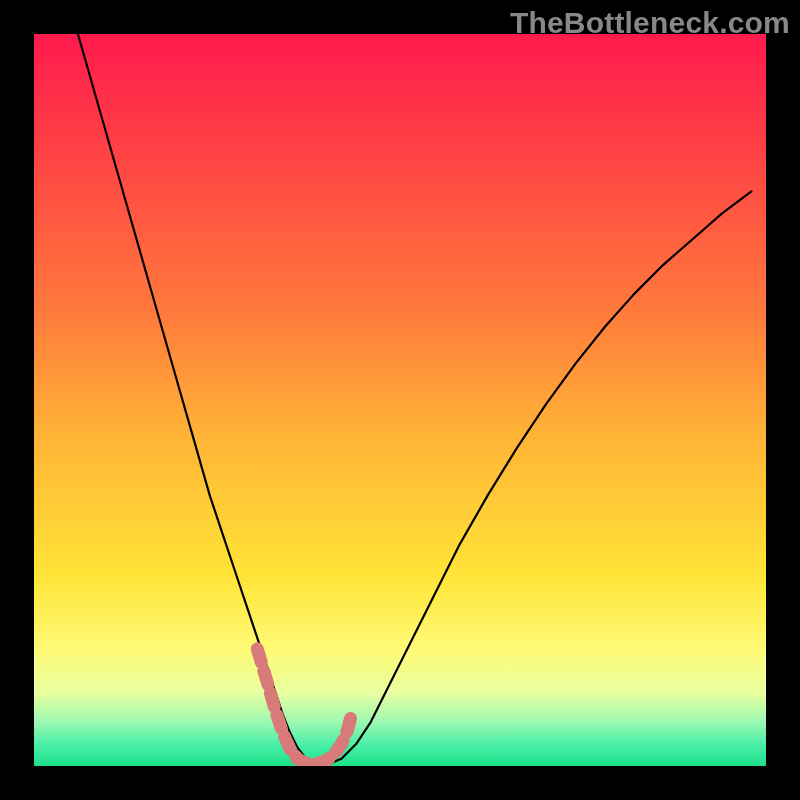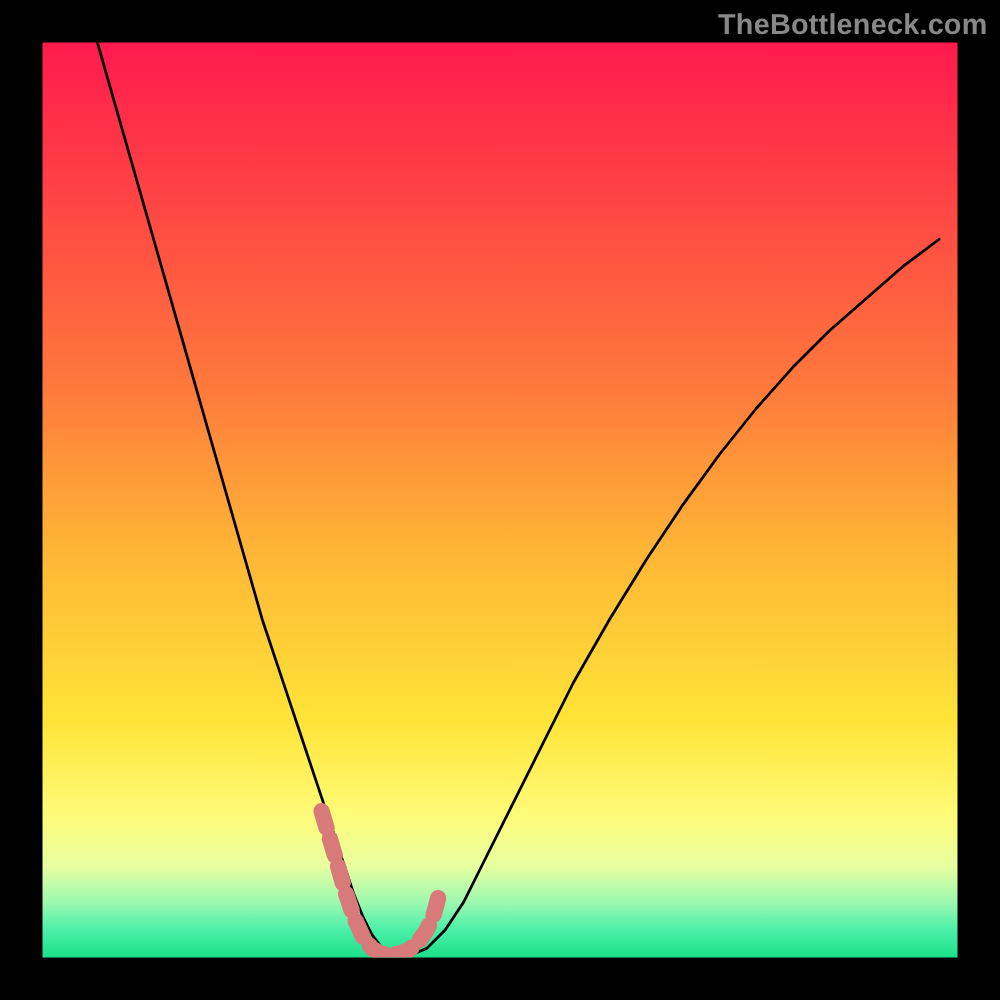--- a/index.html
+++ b/index.html
@@ -36,21 +36,21 @@
       #9cf8b0 94%,
       #4befa8 97%,
       #1be089 100%
     );
   }
   .attribution {
     position: absolute;
     top: 6px;
     right: 10px;
     color: #888;
-    font-size: 23px;
+    font-size: 30px;
     font-weight: 600;
     letter-spacing: 0.2px;
   }
   svg.overlay {
     position: absolute;
     left: 0;
     top: 0;
     width: 732px;
     height: 732px;
   }

